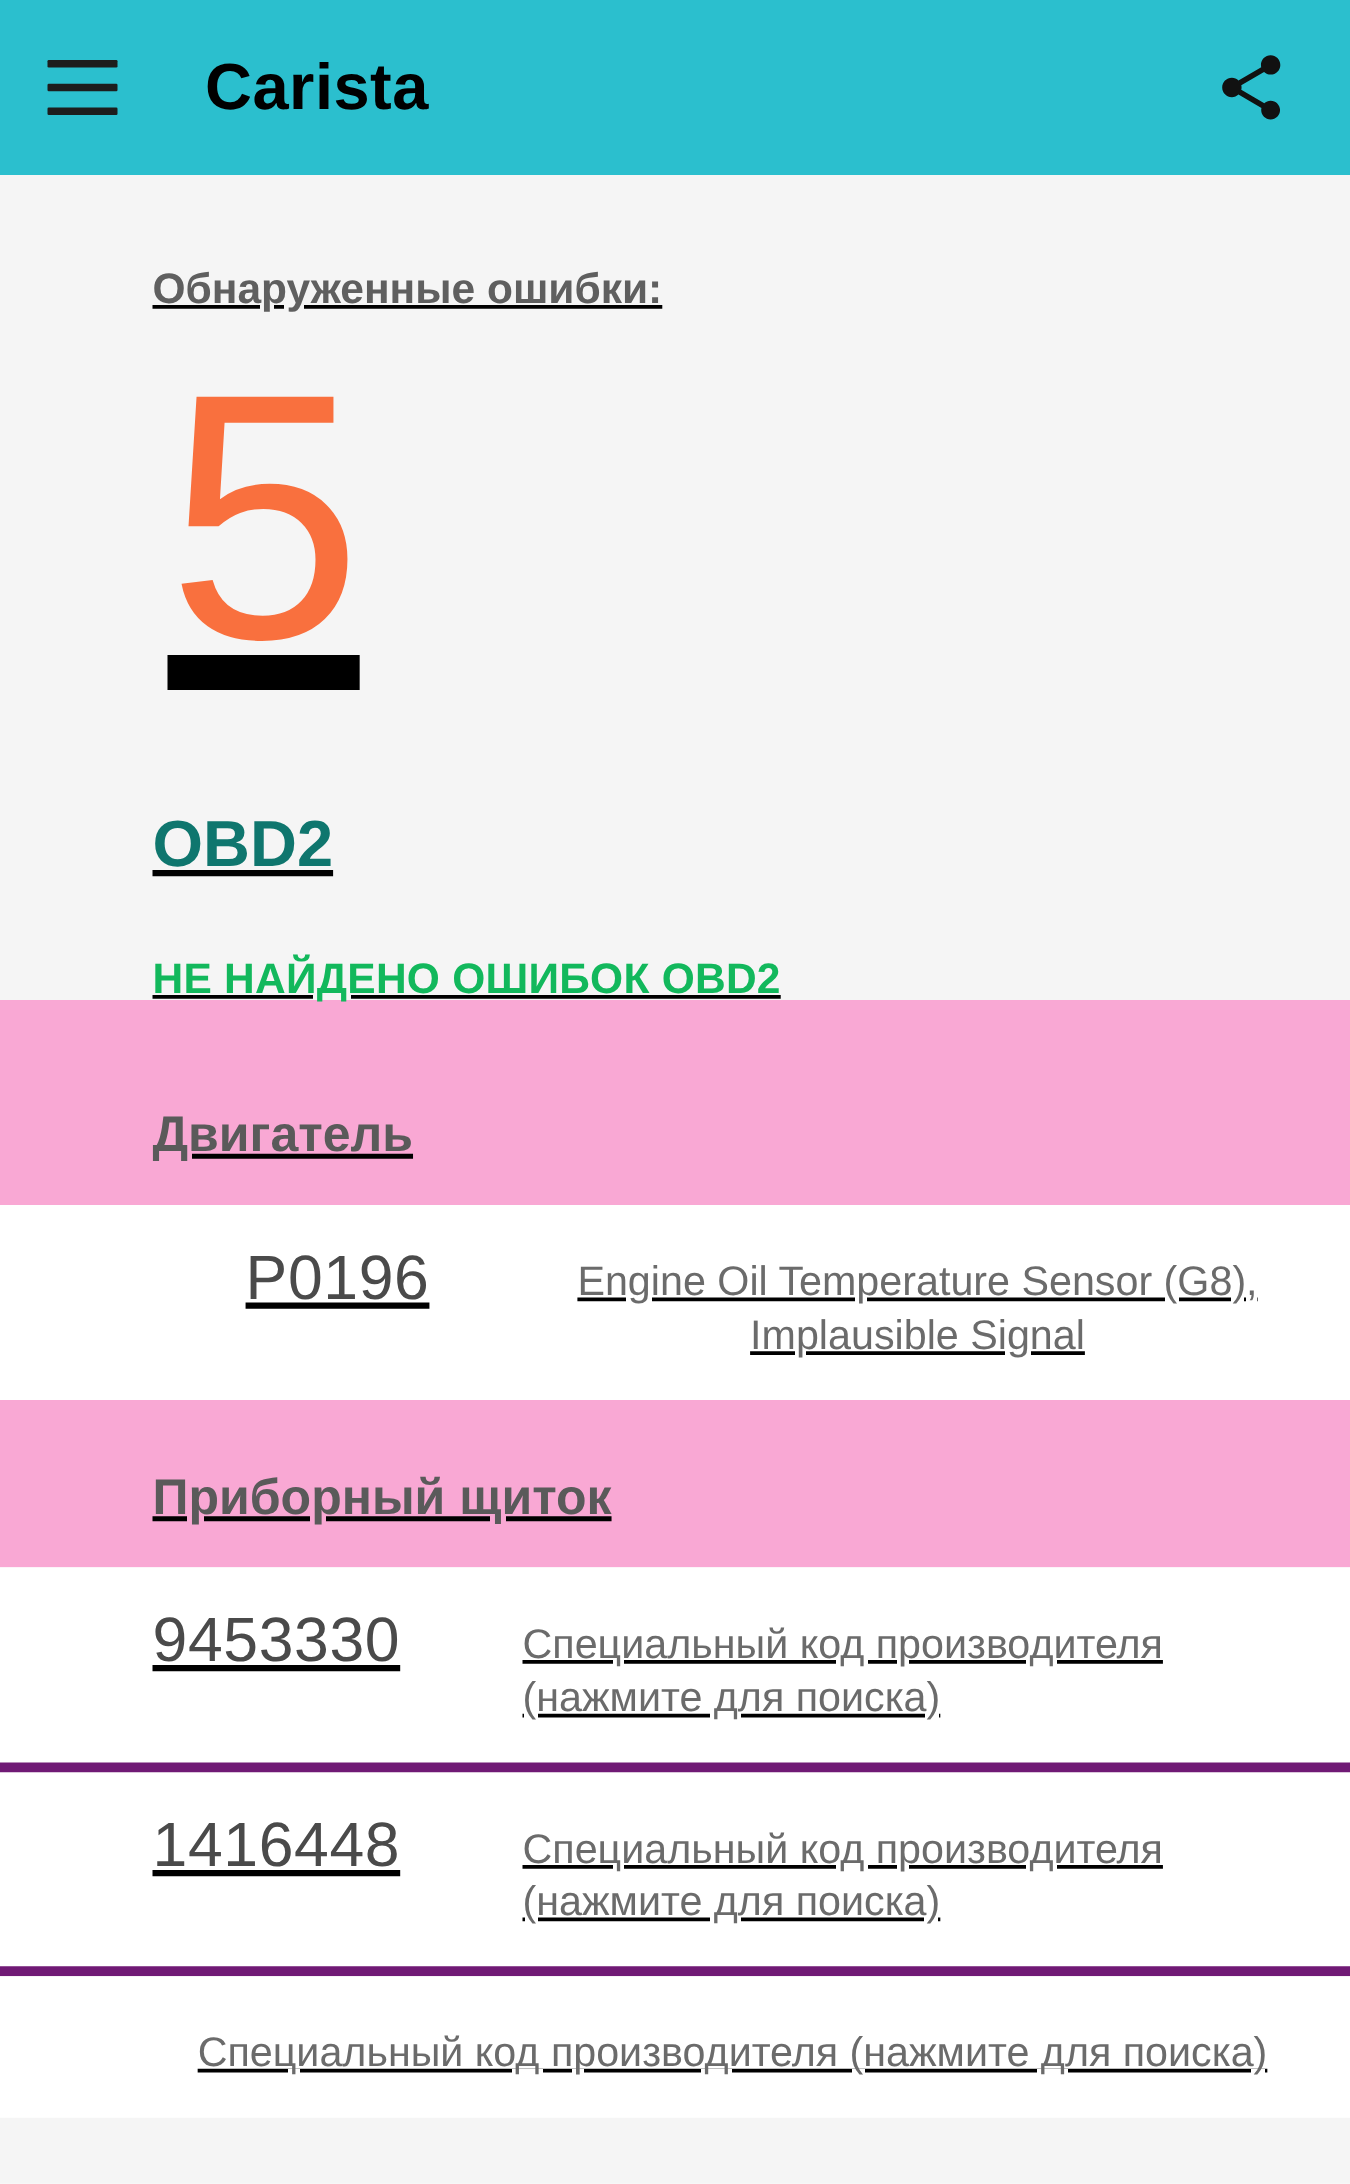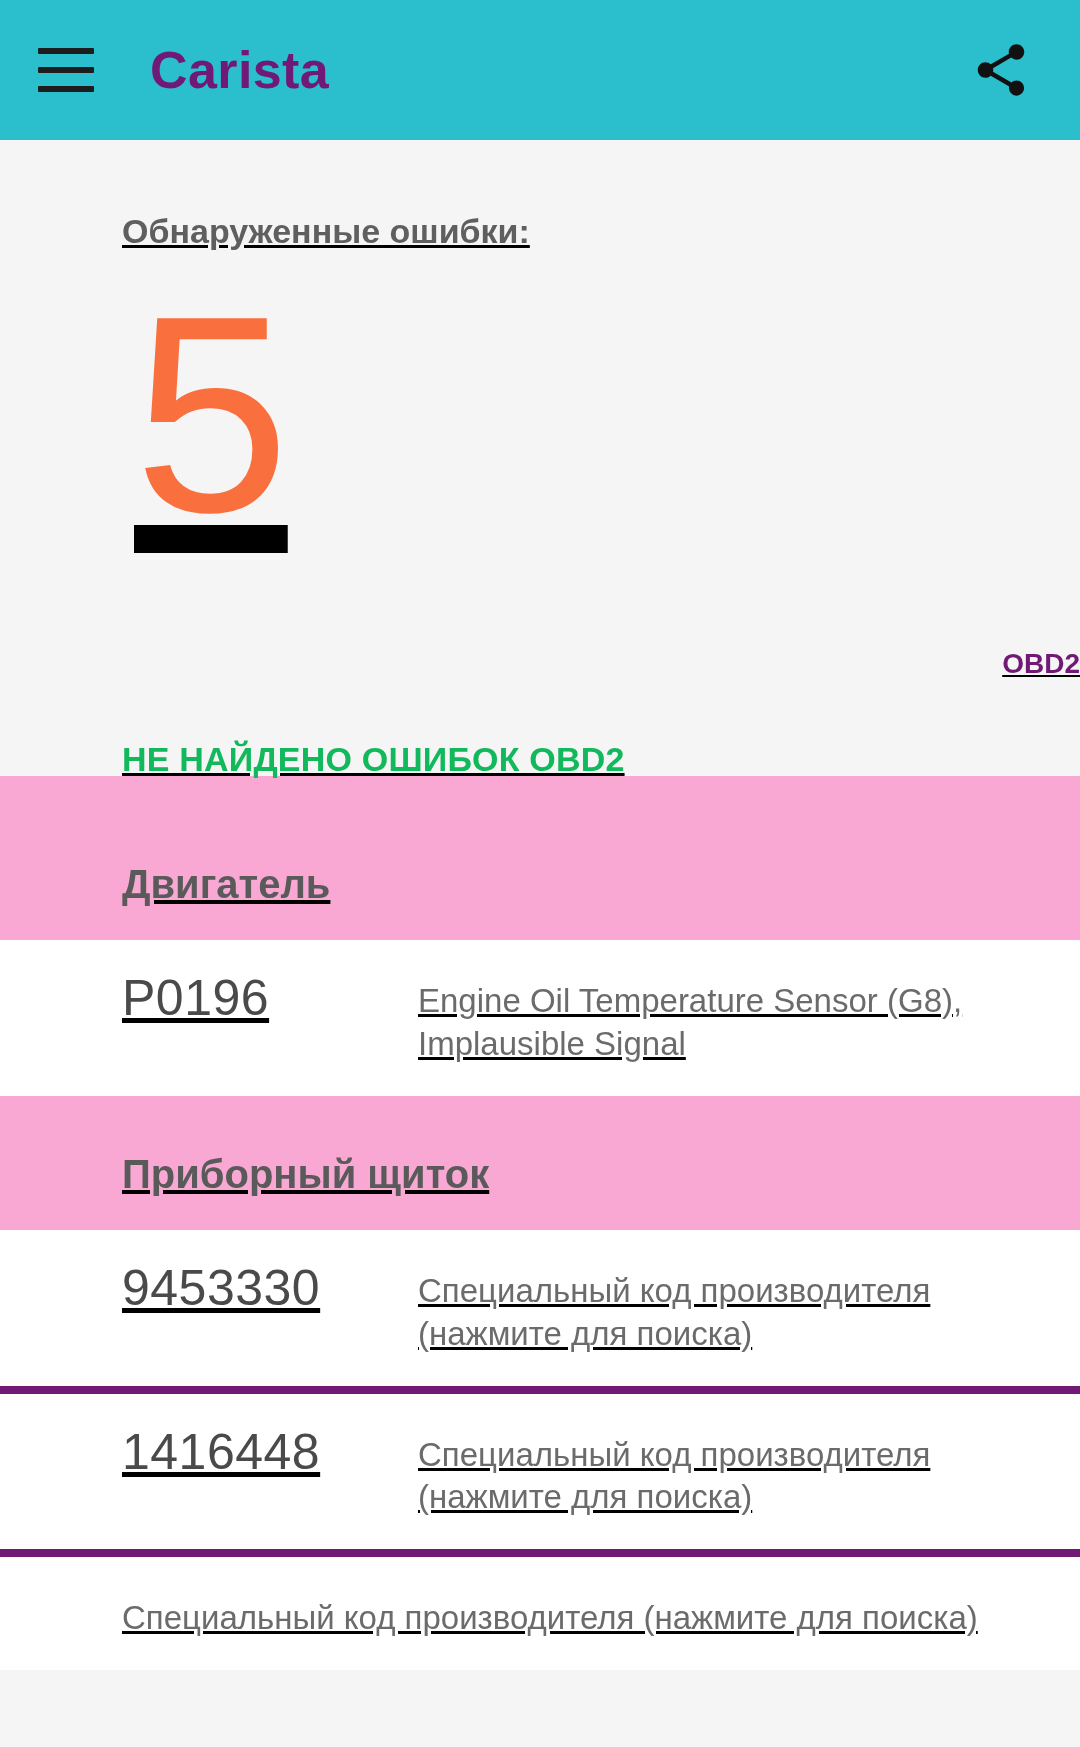--- a/index.html
+++ b/index.html
@@ -43,23 +43,24 @@
   }
   .menu-icon span {
     display: block;
     height: 6px;
     background: #1d1d1d;
     border-radius: 1px;
   }
   .app-title {
     font-size: 52px;
     font-weight: bold;
-    color: #701a75;
+    color: #000000;
     letter-spacing: 0.4px;
     line-height: 1;
+    margin-left: 14px;
   }
   .spacer { flex: 1 1 auto; }
   .share-icon {
     width: 62px;
     height: 62px;
     margin-right: 10px;
     cursor: pointer;
   }
 
   
@@ -84,27 +85,26 @@
   .big-count {
     font-size: 280px;
     color: #f9703e;
     font-weight: 300;
     line-height: 1;
     padding-left: 134px;
     margin-top: 26px;
     letter-spacing: -2px;
   }
   .obd-title {
-    font-size: 28px;
-    font-weight: bold;
-    color: #701a75;
+    font-size: 52px;
+    font-weight: bold;
+    color: #0f766e;
     padding-left: 122px;
     margin-top: 96px;
     line-height: 1;
-    text-align: right;
   }
   .obd-status {
     font-size: 34px;
     font-weight: bold;
     color: #12b85c;
     padding-left: 122px;
     margin-top: 64px;
     line-height: 1;
     letter-spacing: 0.2px;
   }
@@ -122,21 +122,21 @@
   }
   .row {
     background: #ffffff;
     display: flex;
     align-items: flex-start;
     padding: 30px 30px 30px 122px;
     box-sizing: border-box;
     border-bottom: 8px solid #701a75;
     cursor: pointer;
   }
-  .row:last-child { border-bottom: none; }
+  .row:last-child { border-bottom: none; text-align: center; }
   .row-code {
     font-size: 50px;
     color: #4a4a4a;
     font-weight: 300;
     width: 296px;
     flex: none;
     line-height: 1.15;
     letter-spacing: 0.5px;
   }
   .row-desc {

